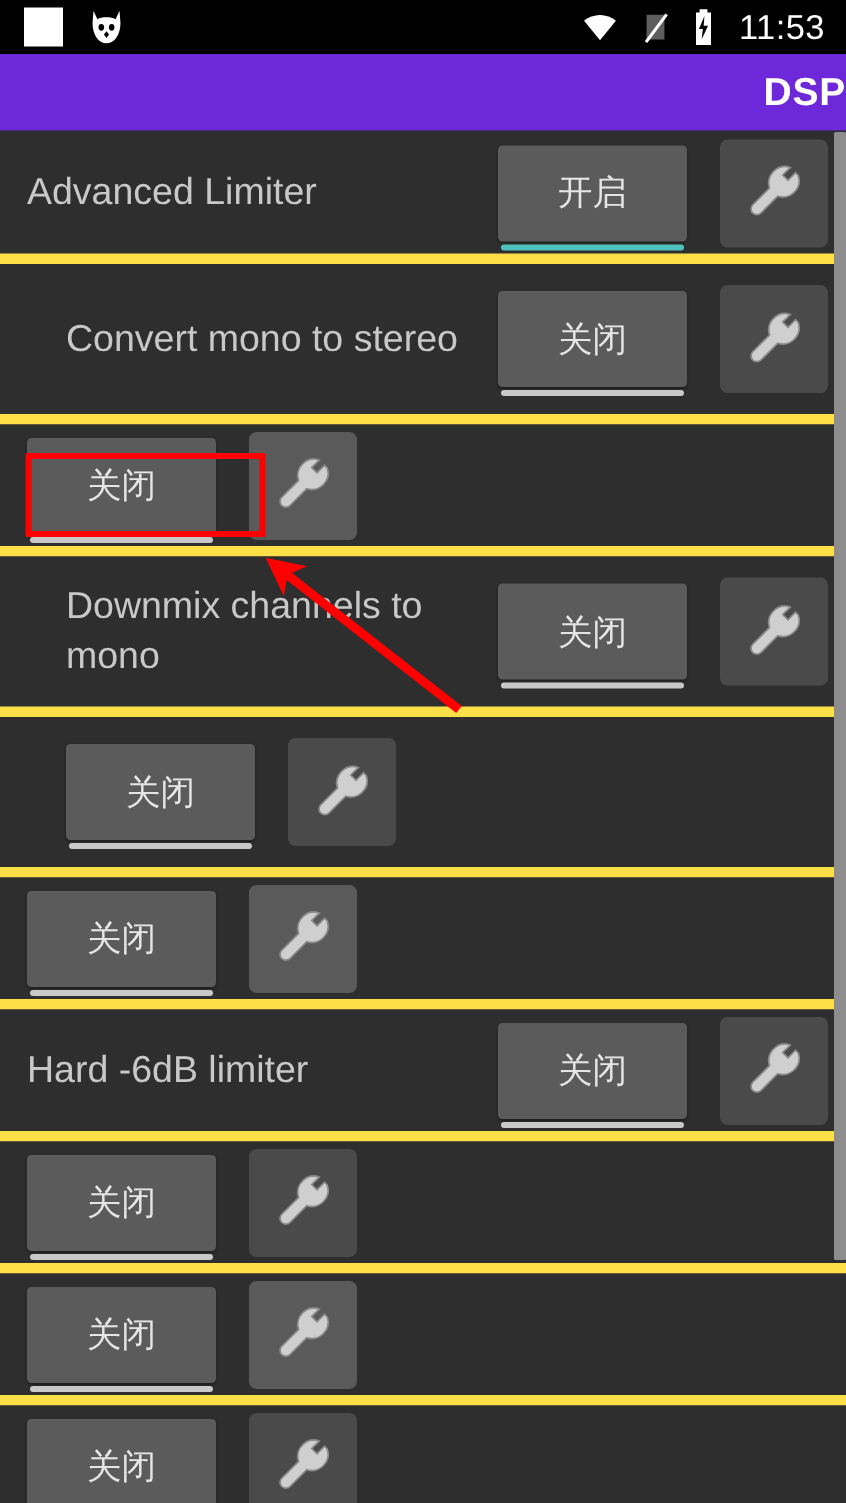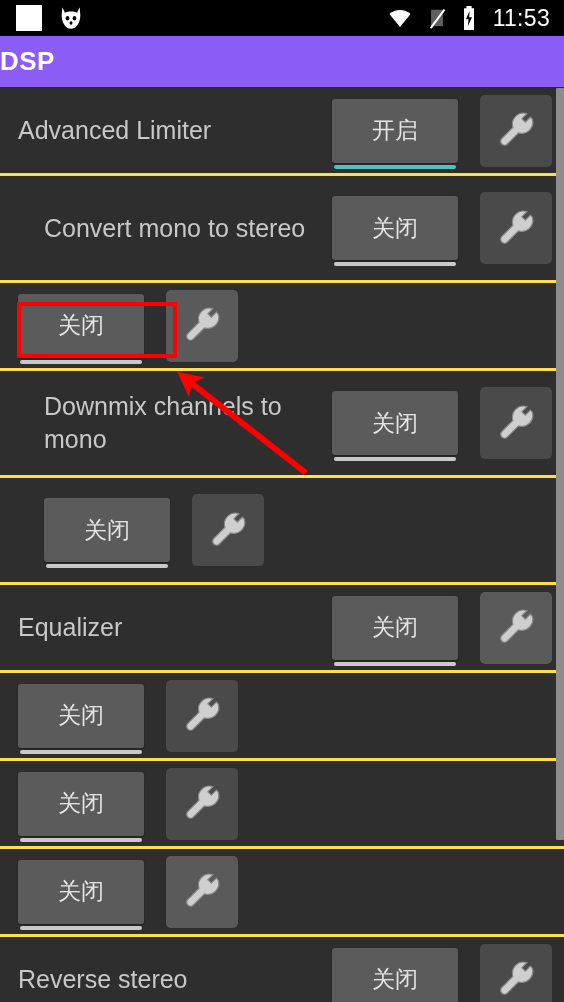--- a/index.html
+++ b/index.html
@@ -44,24 +44,24 @@
   .sb-clock {
     color: #ffffff;
     font-size: 23px;
     letter-spacing: 0.3px;
     margin-left: 3px;
   }
 
   
   .titlebar {
     height: 52px;
-    background: #8b5cf6;
-    display: flex;
-    align-items: center;
-    justify-content: flex-start;
+    background: #6d28d9;
+    display: flex;
+    align-items: center;
+    justify-content: flex-end;
     border-bottom: 1px solid #2b2b2b;
   }
   .titlebar .title {
     color: #ffffff;
     font-size: 26px;
     font-weight: bold;
     letter-spacing: 0.5px;
   }
 
   
@@ -69,21 +69,21 @@
     position: relative;
     height: 914px;
     background: #2e2e2e;
     overflow: hidden;
   }
   .row {
     position: relative;
     display: flex;
     align-items: center;
     background: #2e2e2e;
-    border-bottom: 3px solid #fde047;
+    border-bottom: 7px solid #fde047;
     padding: 0 12px 0 18px;
     min-height: 88px;
   }
   .row.two-line { min-height: 107px; padding-left: 44px; }
 
   .row-label {
     flex: 1 1 auto;
     color: #c8c8c8;
     font-size: 25px;
     line-height: 1.32;
@@ -237,29 +237,29 @@
       </div>
       <div class="row two-line">
         <button class="toggle-btn"><span>关闭</span><span class="bar"></span></button>
         <button class="settings-btn">
           <span><svg width="40" height="40" viewBox="0 0 24 24">
               <path fill="#cfcfcf" stroke="#8a8a8a" stroke-width="0.7" d="M20.6 4.9 L17.6 7.9 L15.5 5.8 L18.5 2.8 C16.2 2.0 13.6 2.6 11.8 4.4 C10.0 6.2 9.5 8.7 10.2 11.0 L3.5 17.7 C2.6 18.6 2.6 20.1 3.5 21.0 C4.4 21.9 5.9 21.9 6.8 21.0 L13.5 14.3 C15.8 15.0 18.3 14.5 20.1 12.7 C21.9 10.9 22.5 8.3 21.7 6.0 Z"></path>
             </svg></span>
         </button>
       </div>
       <div class="row">
-        <div class="row-label">Equalizer</div>
         <button class="toggle-btn"><span>关闭</span><span class="bar"></span></button>
         <button class="settings-btn light">
           <span><svg width="40" height="40" viewBox="0 0 24 24">
               <path fill="#cfcfcf" stroke="#8a8a8a" stroke-width="0.7" d="M20.6 4.9 L17.6 7.9 L15.5 5.8 L18.5 2.8 C16.2 2.0 13.6 2.6 11.8 4.4 C10.0 6.2 9.5 8.7 10.2 11.0 L3.5 17.7 C2.6 18.6 2.6 20.1 3.5 21.0 C4.4 21.9 5.9 21.9 6.8 21.0 L13.5 14.3 C15.8 15.0 18.3 14.5 20.1 12.7 C21.9 10.9 22.5 8.3 21.7 6.0 Z"></path>
             </svg></span>
         </button>
       </div>
       <div class="row">
+        <div class="row-label">Hard -6dB limiter</div>
         <button class="toggle-btn"><span>关闭</span><span class="bar"></span></button>
         <button class="settings-btn">
           <span><svg width="40" height="40" viewBox="0 0 24 24">
               <path fill="#cfcfcf" stroke="#8a8a8a" stroke-width="0.7" d="M20.6 4.9 L17.6 7.9 L15.5 5.8 L18.5 2.8 C16.2 2.0 13.6 2.6 11.8 4.4 C10.0 6.2 9.5 8.7 10.2 11.0 L3.5 17.7 C2.6 18.6 2.6 20.1 3.5 21.0 C4.4 21.9 5.9 21.9 6.8 21.0 L13.5 14.3 C15.8 15.0 18.3 14.5 20.1 12.7 C21.9 10.9 22.5 8.3 21.7 6.0 Z"></path>
             </svg></span>
         </button>
       </div>
       <div class="row">
         <button class="toggle-btn"><span>关闭</span><span class="bar"></span></button>
         <button class="settings-btn">
@@ -270,21 +270,20 @@
       </div>
       <div class="row">
         <button class="toggle-btn"><span>关闭</span><span class="bar"></span></button>
         <button class="settings-btn light">
           <span><svg width="40" height="40" viewBox="0 0 24 24">
               <path fill="#cfcfcf" stroke="#8a8a8a" stroke-width="0.7" d="M20.6 4.9 L17.6 7.9 L15.5 5.8 L18.5 2.8 C16.2 2.0 13.6 2.6 11.8 4.4 C10.0 6.2 9.5 8.7 10.2 11.0 L3.5 17.7 C2.6 18.6 2.6 20.1 3.5 21.0 C4.4 21.9 5.9 21.9 6.8 21.0 L13.5 14.3 C15.8 15.0 18.3 14.5 20.1 12.7 C21.9 10.9 22.5 8.3 21.7 6.0 Z"></path>
             </svg></span>
         </button>
       </div>
       <div class="row">
-        <div class="row-label">Reverse stereo</div>
         <button class="toggle-btn"><span>关闭</span></button>
         <button class="settings-btn">
           <span><svg width="40" height="40" viewBox="0 0 24 24">
               <path fill="#cfcfcf" stroke="#8a8a8a" stroke-width="0.7" d="M20.6 4.9 L17.6 7.9 L15.5 5.8 L18.5 2.8 C16.2 2.0 13.6 2.6 11.8 4.4 C10.0 6.2 9.5 8.7 10.2 11.0 L3.5 17.7 C2.6 18.6 2.6 20.1 3.5 21.0 C4.4 21.9 5.9 21.9 6.8 21.0 L13.5 14.3 C15.8 15.0 18.3 14.5 20.1 12.7 C21.9 10.9 22.5 8.3 21.7 6.0 Z"></path>
             </svg></span>
         </button>
       </div>
     </div>
 
   <div class="scrollbar-track">

